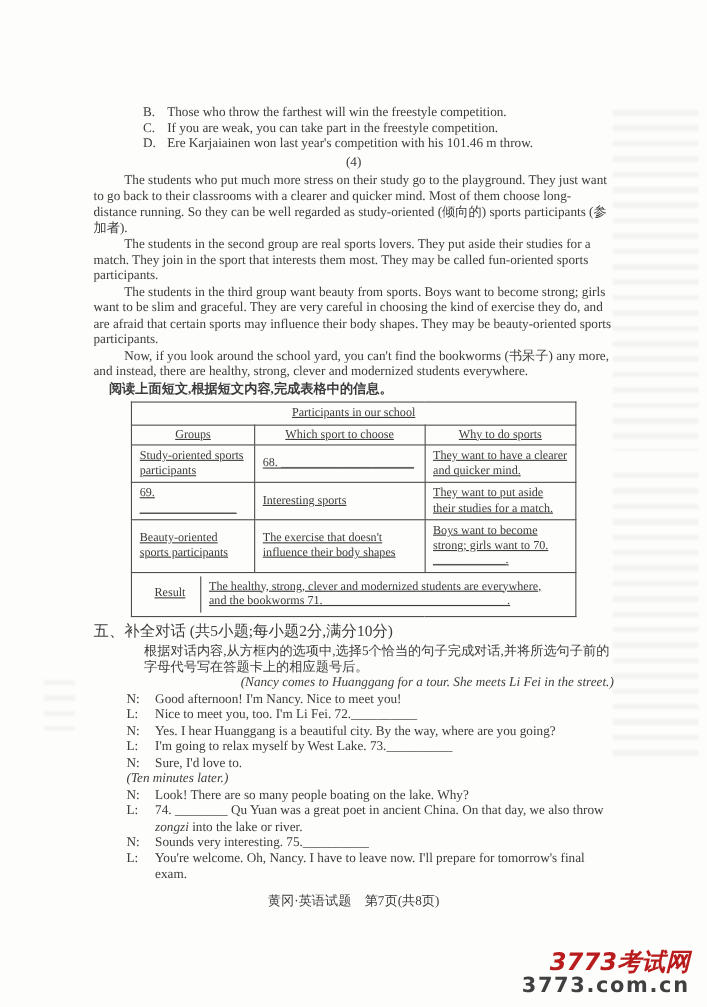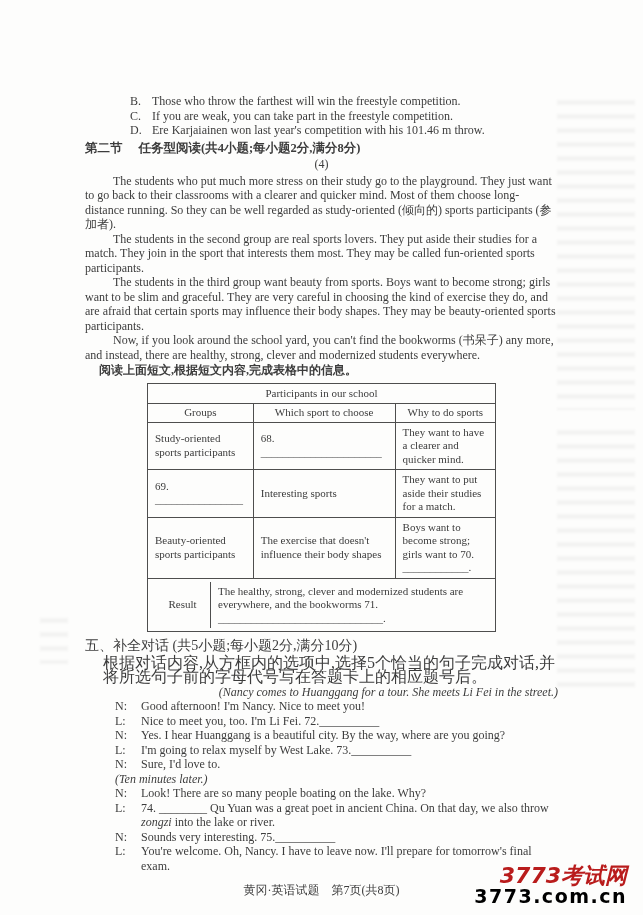--- a/index.html
+++ b/index.html
@@ -19,48 +19,48 @@
 
   .sec2-heading { font-weight:bold; font-size:12.5px; margin-top:3px; }
   .sec2-heading .h-part1 { margin-right:16px; }
 
   .passage-num { text-align:center; margin:2px 0; }
 
   .para { text-indent:28px; }
 
   .table-instruction { margin-left:14px; font-weight:bold; font-size:12px; margin-top:1px; }
 
-  table.participants { width:349px; margin:5px auto 7px auto; border-collapse:collapse; font-size:11px; line-height:13.5px; color:#3c3c3c; }
+  table.participants { width:405px; margin:5px auto 7px auto; border-collapse:collapse; font-size:11px; line-height:13.5px; color:#3c3c3c;text-decoration:underline; }
   table.participants td { border:1px solid #4e4e4e; padding:3px 7px; vertical-align:middle; }
   td.t-caption { text-align:center; padding:2px; }
   tr.t-head td { text-align:center; padding:2px; }
   td.c1 { width:112px; }
   td.c2 { width:155px; }
   td.c3 { width:138px; }
   td.result-cell { padding:0; }
   .result-wrap { display:flex; align-items:stretch; }
   .result-label { width:56px; flex:none; border-right:1px solid #4e4e4e; display:flex; align-items:center; justify-content:center; }
   .result-text { flex:1; padding:3px 7px; }
 
   .sec5-heading { font-size:14px; font-weight:normal; margin-top:6px; margin-bottom:2px; }
-  .instruction { margin-left:18px; font-size:16px; }
+  .instruction { margin-left:46px; font-size:12px; }
   .scene { margin-left:30px; font-style:italic;text-align:right; }
 
   .dialogue { margin-left:30px; }
   .dl-row { position:relative; padding-left:26px; }
   .dl-speaker { position:absolute; left:0; }
   .dl-row.stage { font-style:italic; padding-left:0; }
   .italic { font-style:italic; }
 
   .page-footer { text-align:center; margin-top:10px; font-size:12px; }
 
   .watermark { position:absolute; right:16px; bottom:8px; text-align:right;
                font-family:"DejaVu Sans","Liberation Sans",sans-serif; line-height:1.05; }
   .wm-name { font-size:22px; font-weight:bold; font-style:italic; color:#b91c1c; filter:blur(0.4px); }
-  .wm-url  { font-size:19px; font-weight:bold; color:#000000; letter-spacing:1.5px; filter:blur(0.4px); }
+  .wm-url  { font-size:19px; font-weight:bold; color:#404040; letter-spacing:1.5px; filter:blur(0.4px); }
 
   .bleed { position:absolute; opacity:0.07; filter:blur(1.2px); pointer-events:none;
            background:repeating-linear-gradient(180deg,#777 0 5px,transparent 5px 14px); }
   .bleed-1 { left:557px; top:100px; width:78px; height:310px; }
   .bleed-2 { left:557px; top:430px; width:78px; height:265px; }
   .bleed-3 { left:40px; top:618px; width:28px; height:46px; }
 </style>
 </head>
 <body>
 
@@ -78,23 +78,20 @@
     </div>
     <div class="option-row">
       <span class="option-label">C.</span>
       <span class="option-text">If you are weak, you can take part in the freestyle competition.</span>
     </div>
     <div class="option-row">
       <span class="option-label">D.</span>
       <span class="option-text">Ere Karjaiainen won last year's competition with his 101.46 m throw.</span>
     </div>
 
-    <div class="sec2-heading">
-      <span class="h-part1">第二节</span><span>任务型阅读(共4小题;每小题2分,满分8分)</span>
-    </div>
 
     <div class="passage-num">(4)</div>
 
     <p class="para">The students who put much more stress on their study go to the playground. They just want to go back to their classrooms with a clearer and quicker mind. Most of them choose long-distance running. So they can be well regarded as study-oriented (倾向的) sports participants (参加者).</p>
     <p class="para">The students in the second group are real sports lovers. They put aside their studies for a match. They join in the sport that interests them most. They may be called fun-oriented sports participants.</p>
     <p class="para">The students in the third group want beauty from sports. Boys want to become strong; girls want to be slim and graceful. They are very careful in choosing the kind of exercise they do, and are afraid that certain sports may influence their body shapes. They may be beauty-oriented sports participants.</p>
     <p class="para">Now, if you look around the school yard, you can't find the bookworms (书呆子) any more, and instead, there are healthy, strong, clever and modernized students everywhere.</p>
 
     <div class="table-instruction">阅读上面短文,根据短文内容,完成表格中的信息。</div>
 

